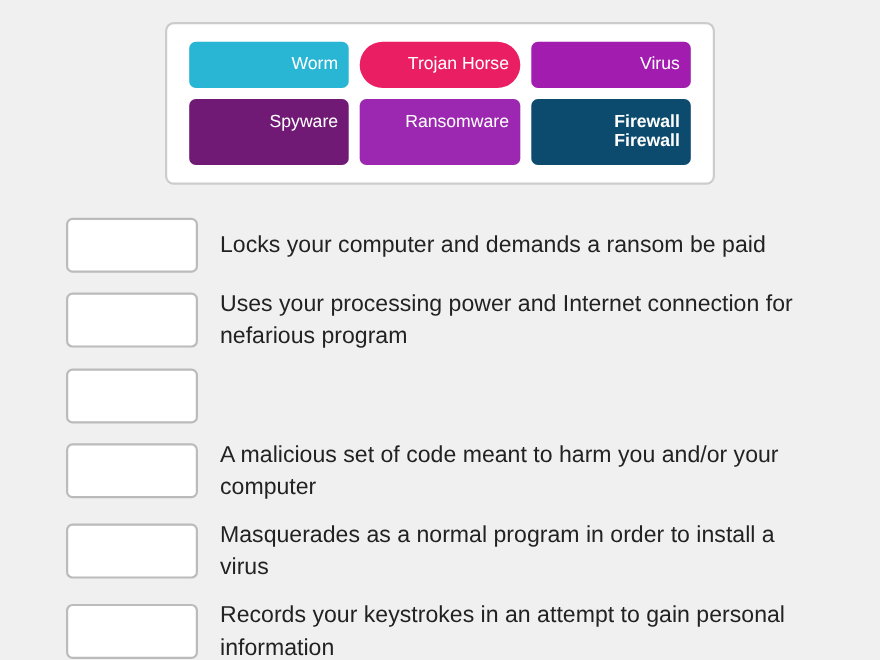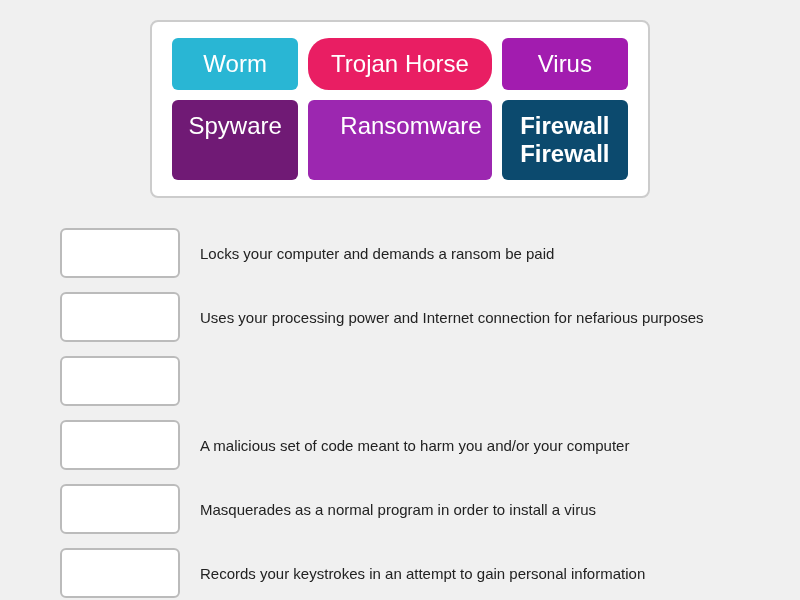--- a/index.html
+++ b/index.html
@@ -23,22 +23,22 @@
       display: grid;
       grid-template-columns: repeat(3, 1fr);
       gap: 10px;
       width: 500px;
       margin-bottom: 30px;
     }
 
     .word-tile {
       border-radius: 6px;
       padding: 12px 10px;
-      text-align: center;
-      font-size: 24px;
+      text-align: right;
+      font-size: 16px;
       color: white;
       font-weight: normal;
       cursor: grab;
     }
 
     .tile-worm       { background: #29b6d4; }
     .tile-trojan     { background: #e91e63; border-radius: 21px; }
     .tile-virus      { background: #a21caf; }
     .tile-spyware    { background: #701a75; }
     .tile-ransomware { background: #9c27b0; padding-left: 32px; }
@@ -61,21 +61,21 @@
       width: 120px;
       min-width: 120px;
       height: 50px;
       border: 2px solid #bbb;
       border-radius: 6px;
       background: white;
       flex-shrink: 0;
     }
 
     .match-text {
-      font-size: 15px;
+      font-size: 21px;
       color: #222;
       line-height: 1.4;
     }
   </style>
 </head>
 <body>
 
 <div class="top-box">
   <div class="word-tile tile-worm">Worm</div>
   <div class="word-tile tile-trojan">Trojan Horse</div>
@@ -86,21 +86,21 @@
 Firewall</div>
 </div>
 
 <div class="match-list">
   <div class="match-row">
     <div class="drop-box"></div>
     <div class="match-text">Locks your computer and demands a ransom be paid</div>
   </div>
   <div class="match-row">
     <div class="drop-box"></div>
-    <div class="match-text">Uses your processing power and Internet connection for nefarious purposes</div>
+    <div class="match-text">Uses your processing power and Internet connection for nefarious program</div>
   </div>
   <div class="match-row">
     <div class="drop-box"></div>
   </div>
   <div class="match-row">
     <div class="drop-box"></div>
     <div class="match-text">A malicious set of code meant to harm you and/or your computer</div>
   </div>
   <div class="match-row">
     <div class="drop-box"></div>

